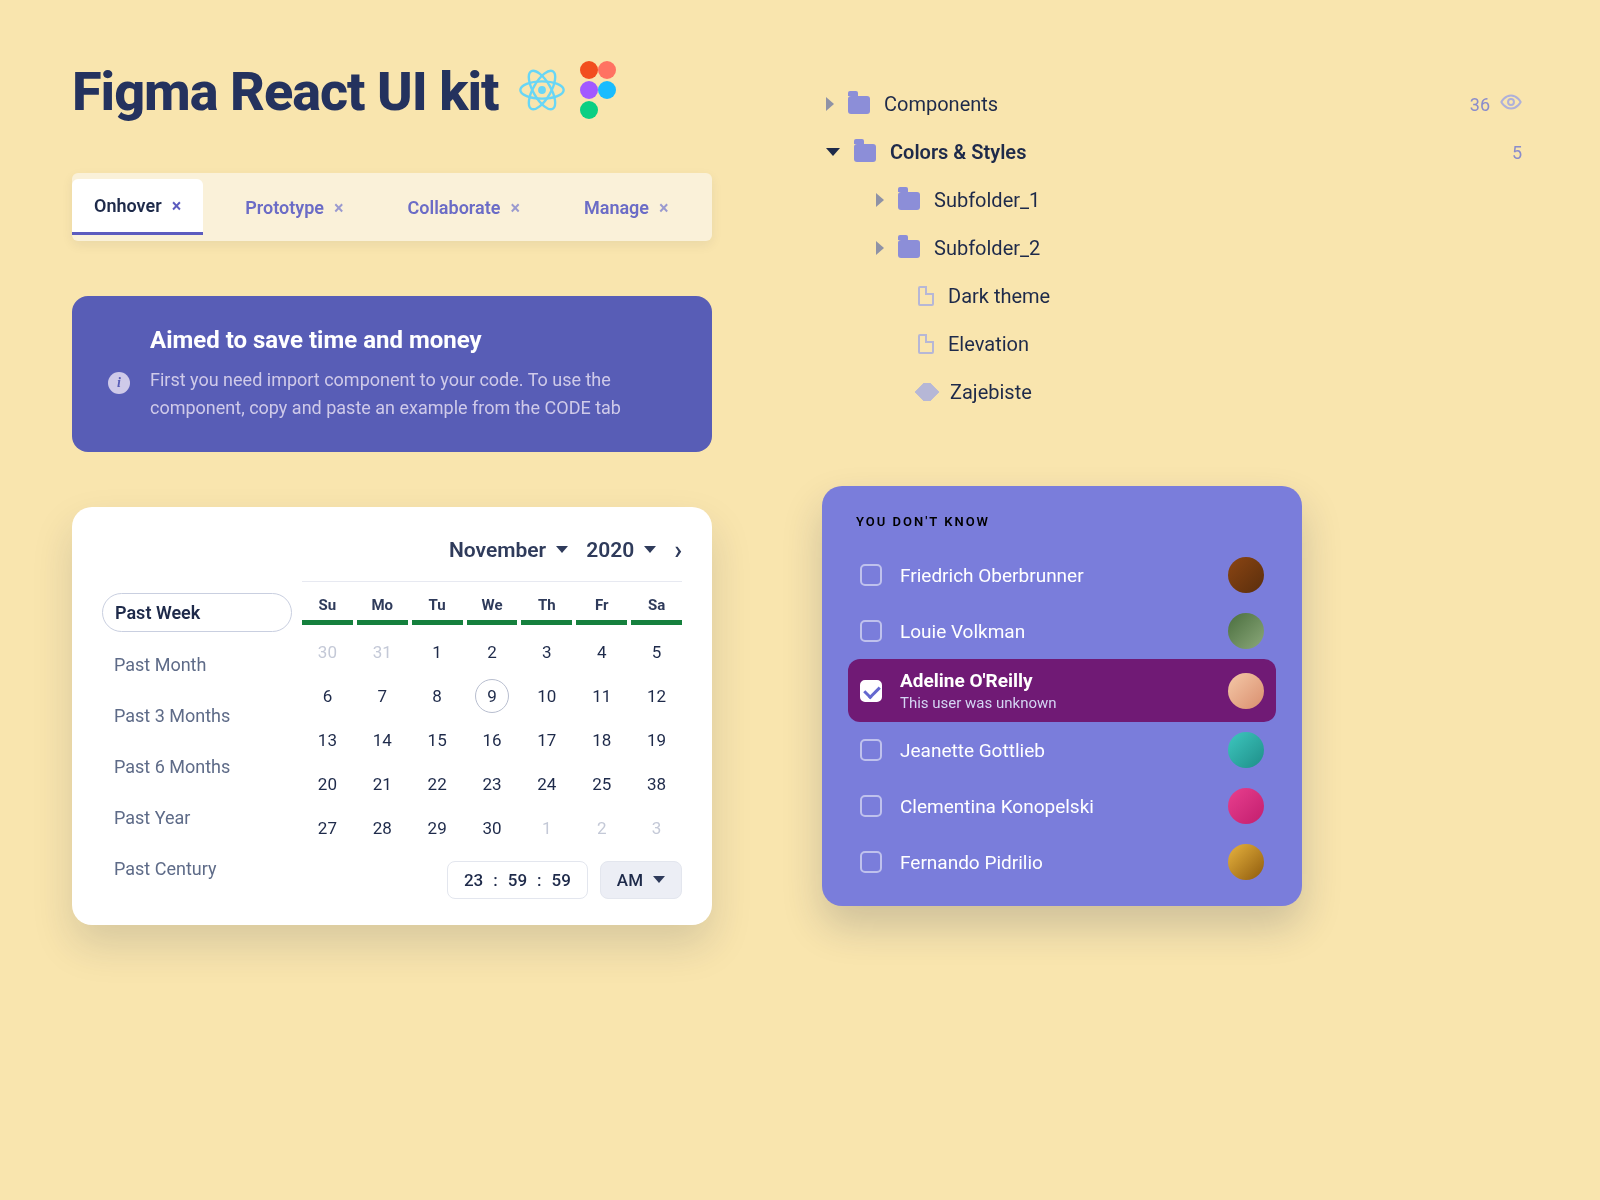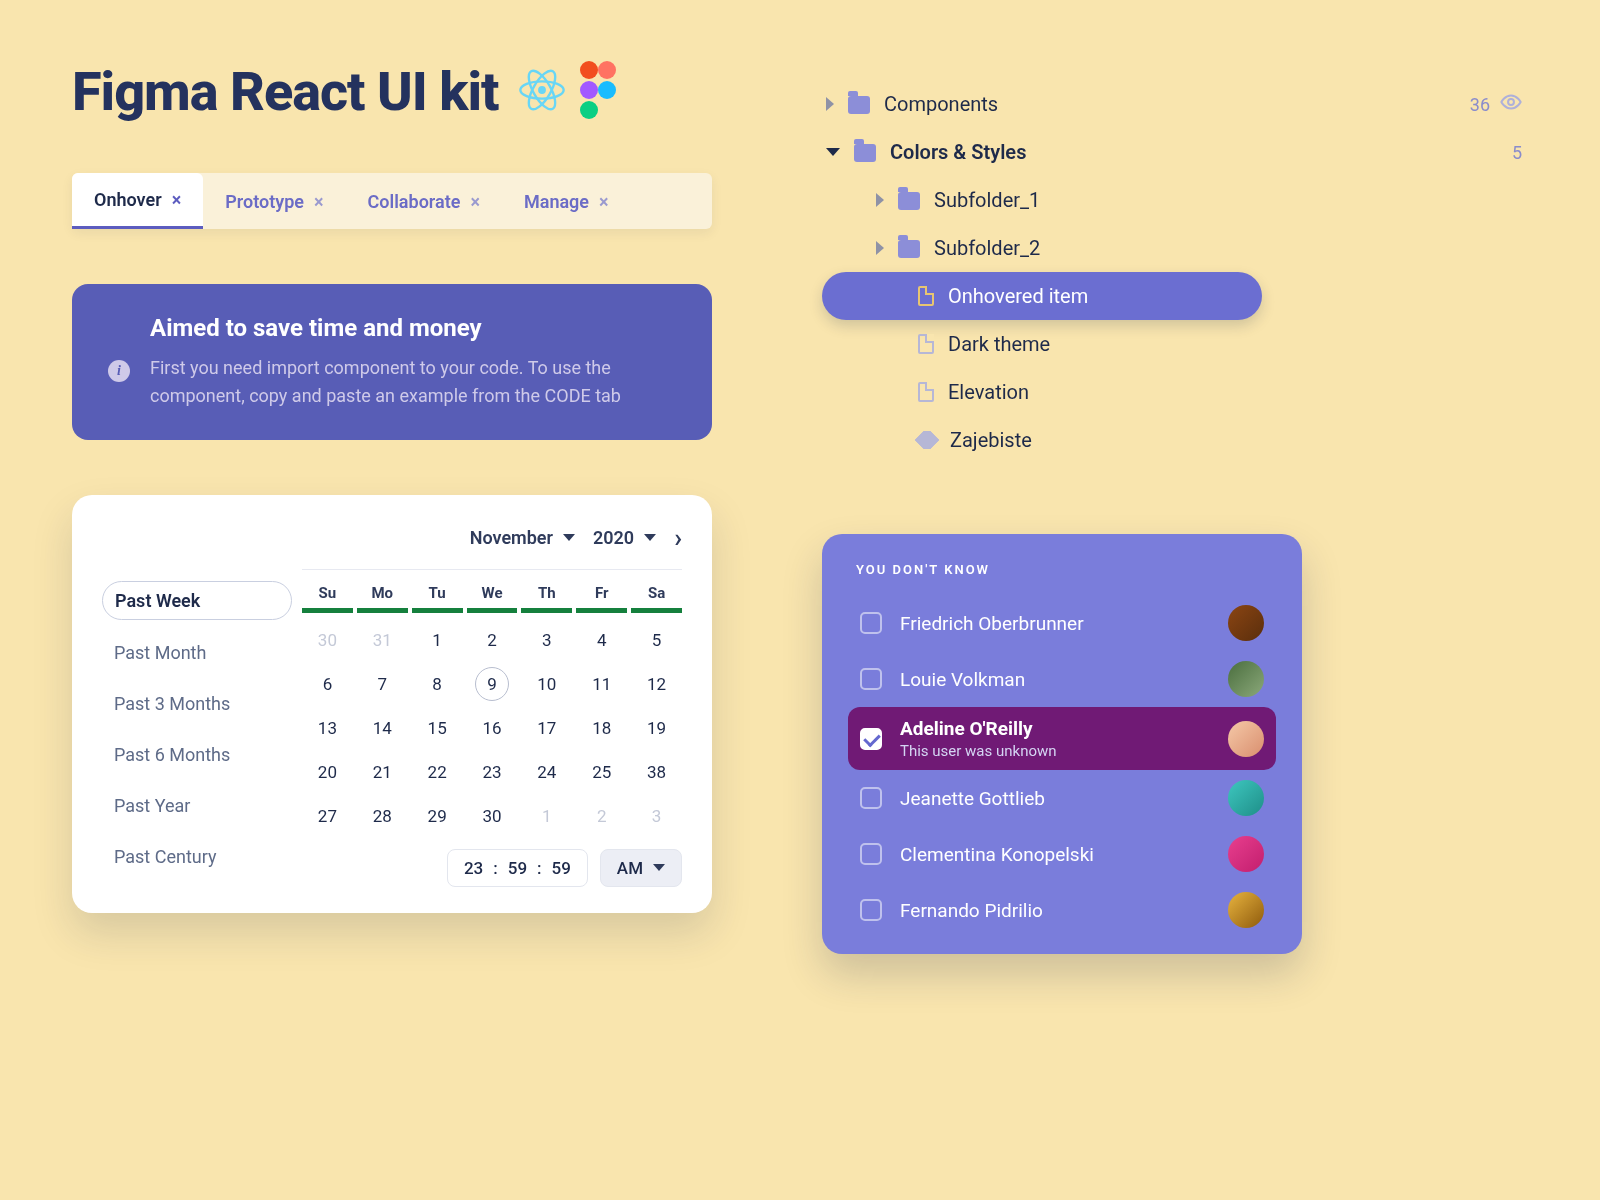--- a/index.html
+++ b/index.html
@@ -10,42 +10,43 @@
     color: #1E2A4A;
     overflow: hidden;
   }
   .page { padding: 60px 72px; display: grid; grid-template-columns: 660px 1fr; gap: 90px; align-items: start;}
   
   .title-row { display:flex; align-items:center; gap:18px; margin-bottom: 50px;}
   h1 { font-size: 54px; font-weight: 800; color: #24325E; letter-spacing: -1px;}
   .logos { display:flex; align-items:center; gap:10px;}
   
   .tabs {
-    display:flex; align-items:center; background:#FAF1D9; border-radius:6px; height:56px;
+    display:flex; align-items:center; background:#FAF1D9; border-radius:6px; height:68px;
     box-shadow: 0 4px 12px rgba(30,42,74,.07); margin-bottom: 55px;
     width: 640px;
+    gap: 20px;
   }
   .tab { display:flex; align-items:center; gap:10px; padding: 0 22px; height:56px; color:#6B6CC6; font-size:18px; font-weight:600; cursor:pointer; }
   .tab.active { background:#fff; border-radius:6px 6px 0 0; color:#1E2A4A; border-bottom:3px solid #5C5CBF; }
   .tab .x { color:#9A9ACF; font-size:18px; }
   .tab.active .x { color:#5C5CBF; }
   
   .callout { background:#585DB6; color:#fff; border-radius:16px; padding:30px 36px; display:flex; gap:20px; width:640px; margin-bottom:55px; }
   .callout .icon-col { padding-top:46px; }
   .callout h3 { font-size:24px; font-weight:700; margin-bottom:12px; color:#fff;}
   .callout p { font-size:18px; color:#CFCAE9; line-height:1.55; }
   .info-circle { width:22px; height:22px; border-radius:50%; background:#CFCAE9; color:#585DB6; font-weight:800; font-size:14px; display:flex; align-items:center; justify-content:center; font-family: Georgia, serif; font-style: italic;}
   
   .cal-card { background:#fff; border-radius:20px; box-shadow:0 20px 40px rgba(30,42,74,.15); padding:28px 30px 26px; width:640px; display:flex; gap:10px;}
   .presets { display:flex; flex-direction:column; gap:14px; padding-top:58px; width:190px;}
   .preset { font-size:18px; color:#5E6B88; padding:8px 12px; border-radius:20px; cursor:pointer;}
   .preset.active { border:1.5px solid #C9CFE0; color:#1E2A4A; font-weight:600;}
   .cal-right { flex:1; }
   .cal-head { display:flex; justify-content:flex-end; align-items:center; gap:18px; padding-bottom:16px; border-bottom:1px solid #E7E9F1;}
-  .cal-select { display:flex; align-items:center; gap:10px; font-size:18px; font-weight:600; color:#2F3B5B; cursor:pointer;}
+  .cal-select { display:flex; align-items:center; gap:10px; font-size:21px; font-weight:600; color:#2F3B5B; cursor:pointer;}
   .tri-down { width:0; height:0; border-left:6px solid transparent; border-right:6px solid transparent; border-top:7px solid #2F3B5B;}
   .chev-right::before { content:"›"; font-size:26px; color:#2F3B5B;}
   .grid7 { display:grid; grid-template-columns: repeat(7, 1fr); text-align:center; margin-top:14px; row-gap:10px; column-gap:4px;}
   .dow { font-size:15px; color:#2F3B5B; font-weight:700; padding-bottom:6px; border-bottom:5px solid #15803d;}
   .day { font-size:17px; color:#1E2A4A; height:34px; display:flex; align-items:center; justify-content:center; cursor:pointer;}
   .day.dim { color:#C4C9D7; }
   .day.sel { border:1.5px solid #B8BECF; border-radius:50%; width:34px; justify-self:center;}
   .time-row { display:flex; justify-content:flex-end; gap:12px; margin-top:16px;}
   .time-box, .ampm-box { border:1px solid #E3E6EE; border-radius:8px; padding:8px 16px; font-size:17px; font-weight:500; color:#1E2A4A; display:flex; align-items:center; gap:10px;}
   .ampm-box { background:#ECEEF5; }
@@ -64,21 +65,21 @@
   .file-ic::after { content:""; position:absolute; top:-2px; right:-2px; width:7px; height:7px; background:#F9E5AE; border-left:2px solid #B6B7D6; border-bottom:2px solid #B6B7D6;}
   .file-ic.gold { border-color:#E8C571;}
   .file-ic.gold::after { background:#6B6ED1; border-color:#E8C571;}
   .tag-ic { width:18px; height:18px; background:#B6B7D6; clip-path: polygon(0 30%, 30% 0, 100% 0, 100% 70%, 70% 100%, 0 100%); transform: rotate(45deg);}
   .eye-ic svg { width:22px; height:22px; }
   .tree-row.hovered { background:#6B6ED1; color:#fff; border-radius:24px; box-shadow:0 6px 14px rgba(30,42,74,.18); width: 440px;}
   .tree-row.hovered .file-ic { border-color:#E8C571;}
   .tree { margin-bottom:70px;}
   
   .user-card { background:#7A7DDB; border-radius:20px; padding:28px 26px 16px; width:480px; box-shadow:0 20px 40px rgba(30,42,74,.2);}
-  .user-card h4 { font-size:13px; letter-spacing:2px; color:#ffffff; font-weight:600; margin-bottom:18px; padding-left:8px;}
+  .user-card h4 { font-size:13px; letter-spacing:2px; color:#000000; font-weight:600; margin-bottom:18px; padding-left:8px;}
   .user-row { display:flex; align-items:center; gap:18px; padding:10px 12px; border-radius:12px; color:#fff; font-size:19px; cursor:pointer;}
   .user-row .av { width:36px; height:36px; border-radius:50%; margin-left:auto; }
   .chk { width:22px; height:22px; border:2.5px solid #BFC1ED; border-radius:5px; flex-shrink:0;}
   .user-row.sel { background:#701a75; }
   .user-row.sel .chk { background:#fff; border-color:#fff; position:relative;}
   .user-row.sel .chk::after { content:""; position:absolute; left:5px; top:1px; width:7px; height:12px; border:solid #6468CF; border-width:0 3px 3px 0; transform:rotate(45deg);}
   .user-row .sub { font-size:15px; color:#D4D5F3; margin-top:2px;}
   .user-row.sel .name { font-weight:700;}
   .av1{background:linear-gradient(135deg,#8B4513,#5A2E0C)}
   .av2{background:linear-gradient(135deg,#4A6E3E,#8BA87A)}
@@ -251,24 +252,20 @@
       <div class="tree-row child">
         <span class="tri-right"></span>
         <span class="folder"></span>
         <span>Subfolder_1</span>
       </div>
       <div class="tree-row child">
         <span class="tri-right"></span>
         <span class="folder"></span>
         <span>Subfolder_2</span>
       </div>
-      <div class="tree-row leaf hovered">
-        <span class="file-ic gold"></span>
-        <span>Onhovered item</span>
-      </div>
       <div class="tree-row leaf">
         <span class="file-ic"></span>
         <span>Dark theme</span>
       </div>
       <div class="tree-row leaf">
         <span class="file-ic"></span>
         <span>Elevation</span>
       </div>
       <div class="tree-row leaf">
         <span class="tag-ic"></span>

